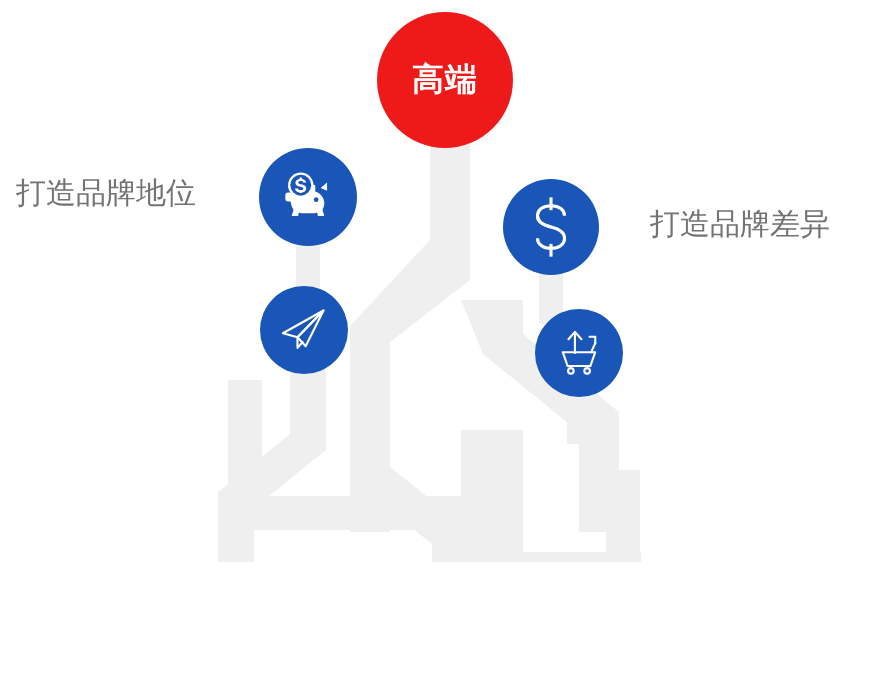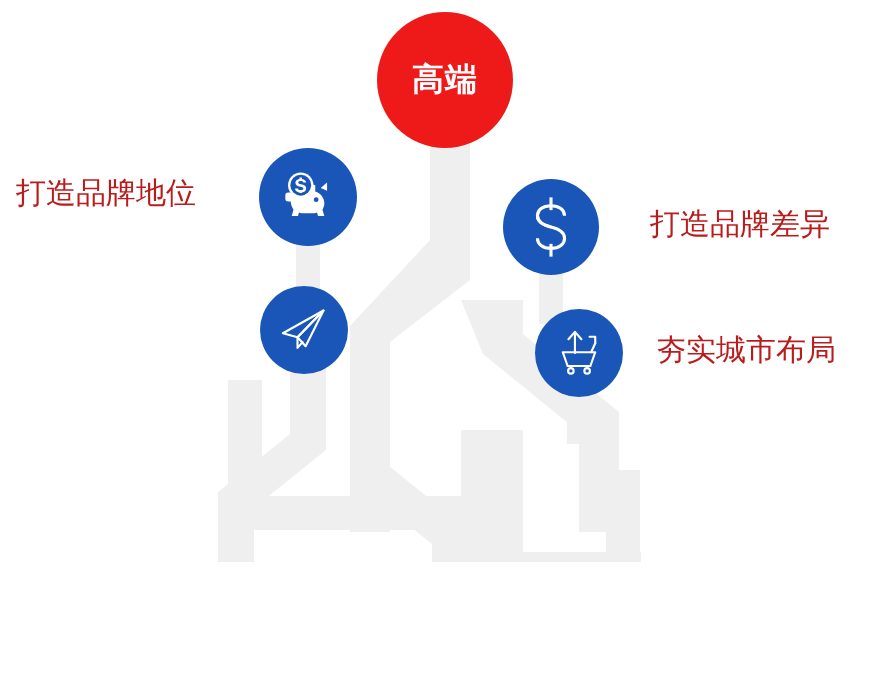--- a/index.html
+++ b/index.html
@@ -53,21 +53,21 @@
   .node-piggy  { width: 98px;  height: 98px;  left: 259px; top: 148px; }
   .node-dollar { width: 96px;  height: 96px;  left: 503px; top: 179px; }
   .node-plane  { width: 88px;  height: 88px;  left: 260px; top: 286px; }
   .node-cart   { width: 88px;  height: 88px;  left: 535px; top: 309px; }
 
   .node-blue svg { display: block; }
 
   .label {
     position: absolute;
     font-size: 30px;
-    color: #b91c1c;
+    color: #737373;
     white-space: nowrap;
     line-height: 1;
     font-family: "Liberation Sans", "DejaVu Sans", sans-serif;
   }
   .label-left  { text-align: left; }
   .label-right { text-align: center; }
 
   .label-brand-status  { left: 16px;  top: 178px; }
   .label-target-group  { left: 14px;  top: 327px; }
   .label-brand-diff    { left: 650px; top: 209px; }
@@ -169,15 +169,14 @@
         <path d="M18,48 h28"></path>
       </g>
     </svg>
   </div>
 
   <div class="label label-left label-brand-status">打造品牌地位</div>
 
 
   <div class="label label-right label-brand-diff">打造品牌差异</div>
 
-  <div class="label label-right label-city-layout">夯实城市布局</div>
 
 </div>
 
 </body></html>

